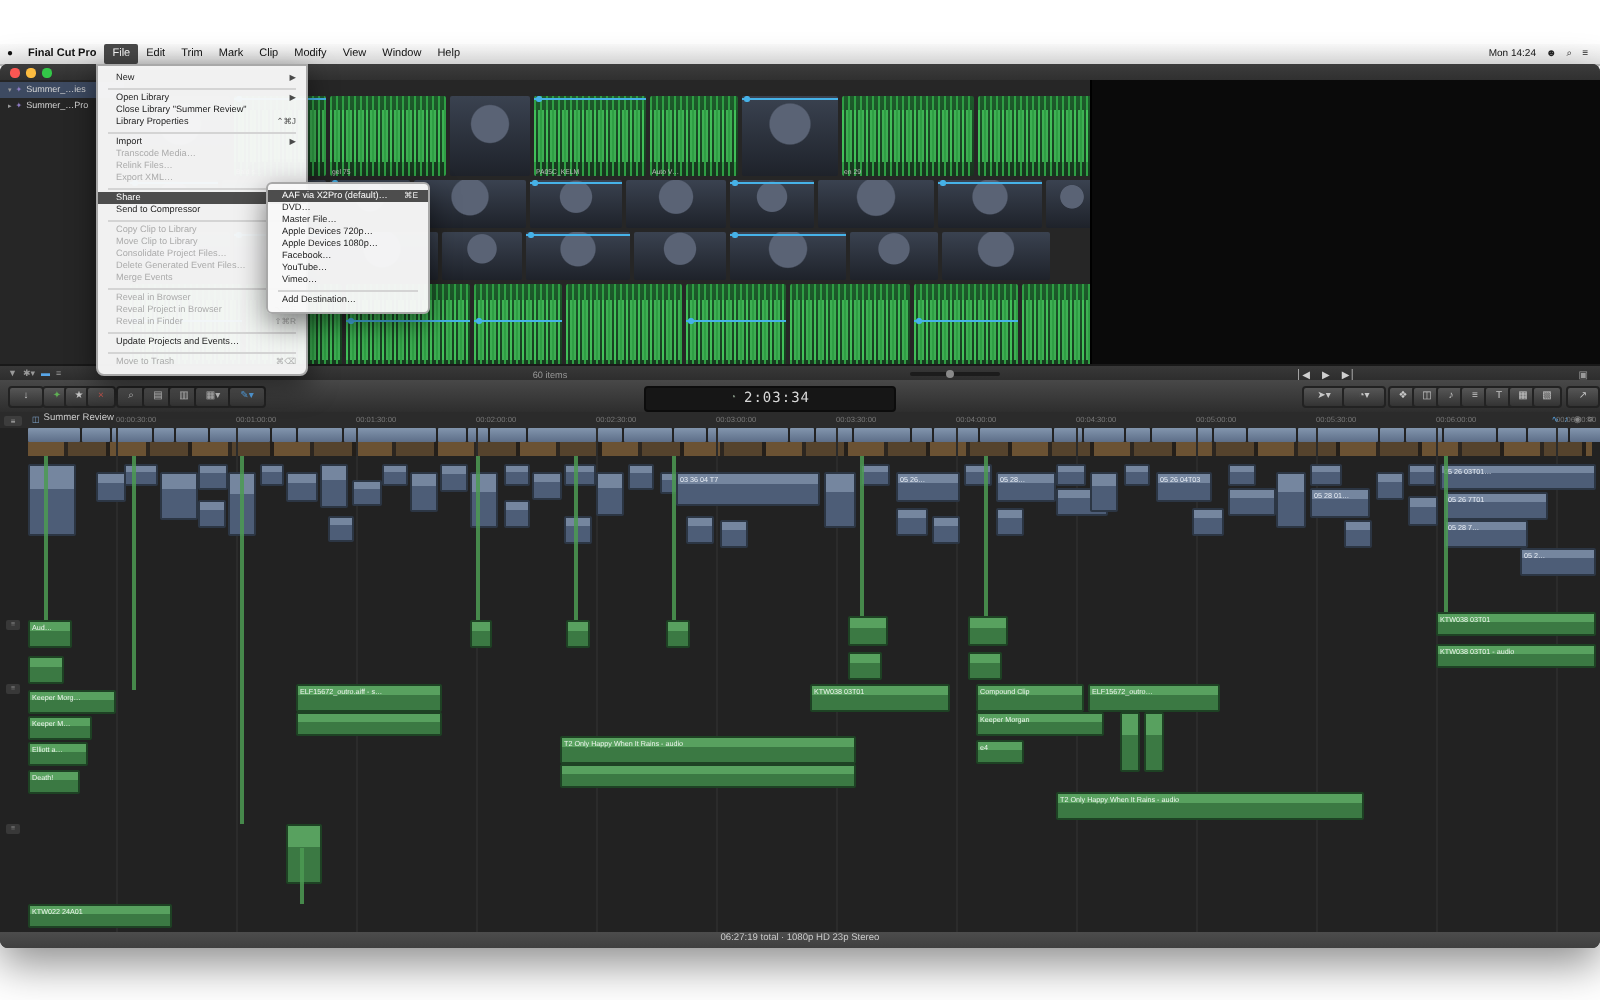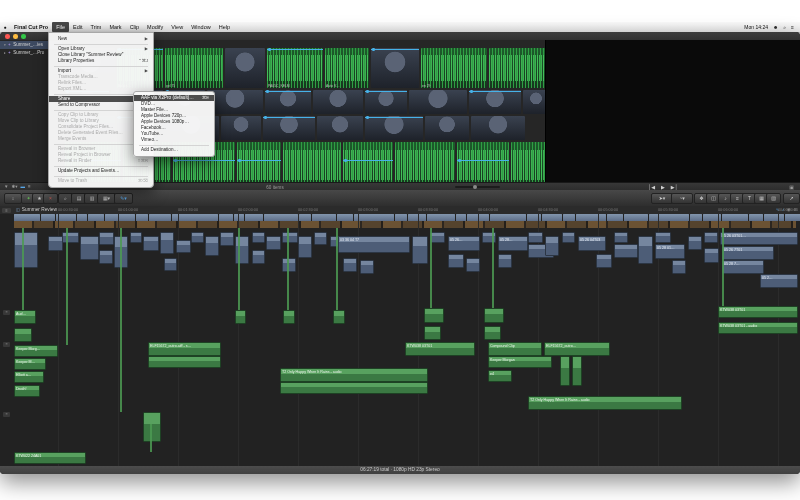--- a/index.html
+++ b/index.html
@@ -265,20 +265,24 @@
         </div>
       <div id="transport">
           <span>│◀</span>
           <span>▶</span>
           <span>▶│</span>
         </div>
       <div id="fullscreen-btn">▣</div>
     </div>
 
     <div id="toolbar">
+      <div id="timecode-box">
+        <span id="timecode-cam">◔</span>
+        <span id="timecode">2:03:34</span>
+      </div>
     <div class="tb-btn" style="left: 4px; width: 14px;">↓</div>
         <div class="tb-btn" style="left: 21px; width: 10px; color: rgb(95, 174, 84);">✦</div>
         <div class="tb-btn" style="left: 32px; width: 10px;">★</div>
         <div class="tb-btn" style="left: 43px; width: 10px; color: rgb(196, 86, 78);">×</div>
         <div class="tb-btn" style="left: 58px; width: 11px;">⌕</div>
         <div class="tb-btn" style="left: 71px; width: 12px;">▤</div>
         <div class="tb-btn" style="left: 84px; width: 12px;">▥</div>
         <div class="tb-btn" style="left: 97px; width: 15px;">▦▾</div>
         <div class="tb-btn" style="left: 114px; width: 15px; color: rgb(88, 166, 232);">✎▾</div>
         <div class="tb-btn" style="left: 651px; width: 18px;">➤▾</div>

